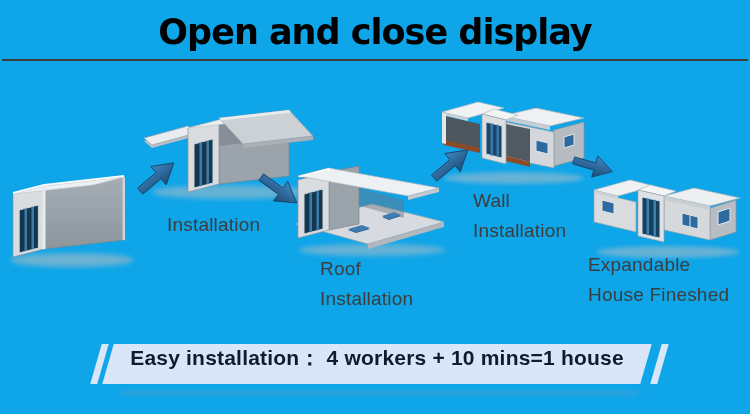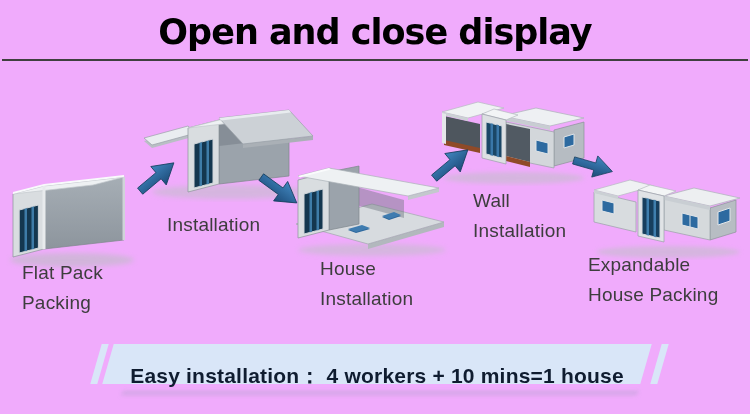--- a/index.html
+++ b/index.html
@@ -1,16 +1,16 @@
 <!DOCTYPE html>
 <html><head>
 <meta charset="utf-8">
 <style>
   html,body{margin:0;padding:0;background:#fff;}
-  #stage{position:relative;width:750px;height:414px;background:#f0abfc;overflow:hidden;
+  #stage{position:relative;width:750px;height:414px;background:#0ea5e9;overflow:hidden;
          font-family:"Liberation Sans",sans-serif;}
   
   .title{position:absolute;left:0;top:12px;width:750px;text-align:center;
          font-family:"DejaVu Sans",sans-serif;font-weight:900;font-size:35px;
          letter-spacing:-1px;color:#000;}
   .title-rule{position:absolute;left:2px;top:59px;width:746px;height:2px;background:#3f3f3f;}
   
   .step-label{position:absolute;font-size:19px;line-height:30px;color:#3d3d3d;
               letter-spacing:.2px;font-weight:400;white-space:nowrap;}
   
@@ -18,21 +18,21 @@
   .arrow{position:absolute;width:48px;height:34px;}
   
   .banner-body{position:absolute;left:108px;top:344px;width:538px;height:40px;
                background:#d9e6f8;transform:skewX(-16deg);}
   .banner-stripe{position:absolute;top:344px;width:7px;height:40px;background:#d9e6f8;
                  transform:skewX(-16deg);}
   .banner-stripe.left{left:96px;}
   .banner-stripe.right{left:656px;}
   .banner-shadow{position:absolute;left:122px;top:391px;width:516px;height:4px;
                  background:rgba(140,155,175,.32);transform:skewX(-16deg);filter:blur(2px);}
-  .banner-text{position:absolute;left:108px;top:362px;width:538px;height:28px;
+  .banner-text{position:absolute;left:108px;top:344px;width:538px;height:28px;
                display:flex;align-items:center;justify-content:center;
                font-size:21px;font-weight:700;color:#0f1c30;letter-spacing:.2px;}
 </style>
 </head>
 <body>
 
 <div id="stage">
 
   <div class="title">Open and close display</div>
   <div class="title-rule"></div>
@@ -217,38 +217,34 @@
       <defs>
           <linearGradient id="ag4" x1="0" y1="0" x2="0" y2="1">
         <stop offset="0" stop-color="#4187c0"></stop>
             <stop offset="1" stop-color="#1c4a78"></stop>
           </linearGradient>
         </defs>
       <polygon points="2,13 26,13 26,5 46,17 26,29 26,21 2,21" fill="url(#ag4)" stroke="#17405f" stroke-width=".8"></polygon>
     </svg>
   </div>
 
-  <div class="step-label" style="left:22px;top:258px">
-    <div>Flat Pack</div>
-    <div>Packing</div>
-  </div>
   <div class="step-label" style="left:167px;top:210px">
     <div>Installation</div>
   </div>
   <div class="step-label" style="left:320px;top:254px">
-    <div>House</div>
+    <div>Roof</div>
     <div>Installation</div>
   </div>
   <div class="step-label" style="left:473px;top:186px">
     <div>Wall</div>
     <div>Installation</div>
   </div>
   <div class="step-label" style="left:588px;top:250px">
     <div>Expandable</div>
-    <div>House Packing</div>
+    <div>House Fineshed</div>
   </div>
 
   <div class="banner-shadow"></div>
   <div class="banner-stripe left"></div>
   <div class="banner-body"></div>
   <div class="banner-stripe right"></div>
   <div class="banner-text">Easy installation： 4 workers + 10 mins=1 house</div>
 
 </div>
 

